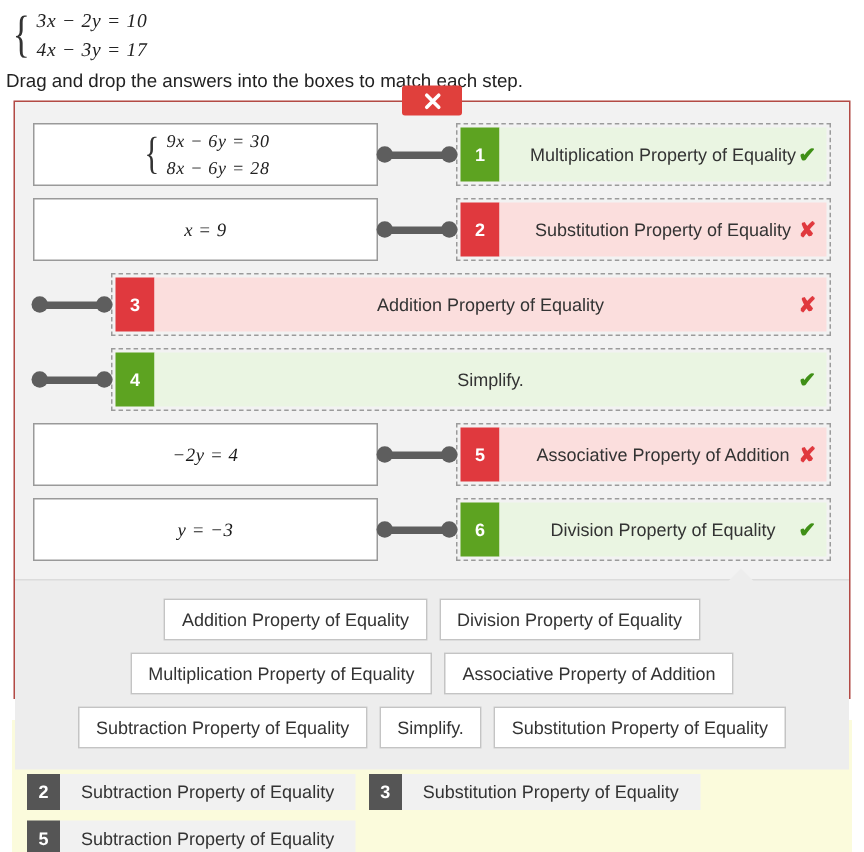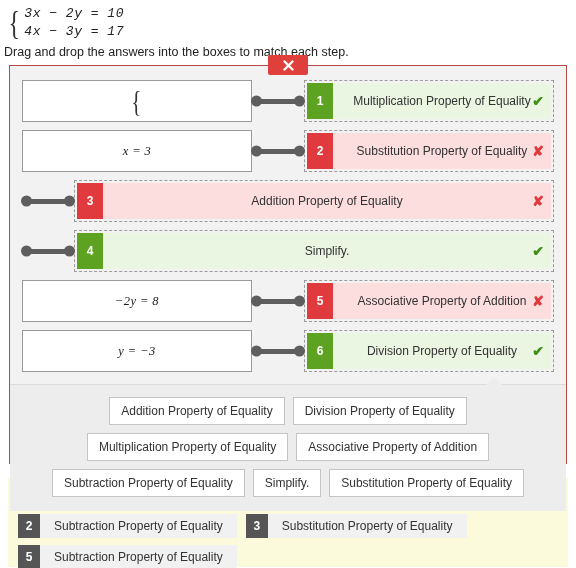--- a/index.html
+++ b/index.html
@@ -25,21 +25,21 @@
   }
   .brace {
     font-style: normal;
     font-size: 34px;
     line-height: 30px;
     font-family: "Liberation Serif", serif;
     color: #333;
     margin-right: 2px;
     transform: scaleX(0.7);
   }
-  .sys-lines { display: flex; flex-direction: column; gap: 3px; font-family: Liberation Mono, monospace; }
+  .sys-lines { display: flex; flex-direction: column; gap: 3px; }
   .sys-lines > div { white-space: nowrap; letter-spacing: .5px; }
 
   #instruction {
     font-size: 12.5px;
     color: #222;
     margin: 6px 0 0 4px;
   }
 
   
   #activity-panel {
@@ -243,38 +243,42 @@
       <path d="M2.5 2.5 L10.5 10.5 M10.5 2.5 L2.5 10.5" stroke="#ffffff" stroke-width="2.4" stroke-linecap="round"></path>
     </svg>
   </div>
 
   <div id="match-list">
 
     <div class="match-row">
       <div class="step-box">
         <span class="sys-eq">
           <span class="brace">{</span>
+          <span class="sys-lines">
+            <div>9x − 6y = 30</div>
+            <div>8x − 6y = 28</div>
+          </span>
         </span>
       </div>
       <div class="connector">
           <div class="bar"></div>
         </div>
       <div class="drop-zone">
         <div class="answer-chip chip-correct">
           <div class="chip-badge">1</div>
           <div class="chip-label">
             <span>Multiplication Property of Equality</span>
             <span class="chip-mark">✔</span>
           </div>
         </div>
       </div>
     </div>
 
     <div class="match-row">
-      <div class="step-box">x = 3</div>
+      <div class="step-box">x = 9</div>
       <div class="connector">
           <div class="bar"></div>
         </div>
       <div class="drop-zone">
         <div class="answer-chip chip-wrong">
           <div class="chip-badge">2</div>
           <div class="chip-label">
             <span>Substitution Property of Equality</span>
             <span class="chip-mark">✘</span>
           </div>
@@ -306,21 +310,21 @@
           <div class="chip-badge">4</div>
           <div class="chip-label">
             <span>Simplify.</span>
             <span class="chip-mark">✔</span>
           </div>
         </div>
       </div>
     </div>
 
     <div class="match-row">
-      <div class="step-box">−2y = 8</div>
+      <div class="step-box">−2y = 4</div>
       <div class="connector">
           <div class="bar"></div>
         </div>
       <div class="drop-zone">
         <div class="answer-chip chip-wrong">
           <div class="chip-badge">5</div>
           <div class="chip-label">
             <span>Associative Property of Addition</span>
             <span class="chip-mark">✘</span>
           </div>

